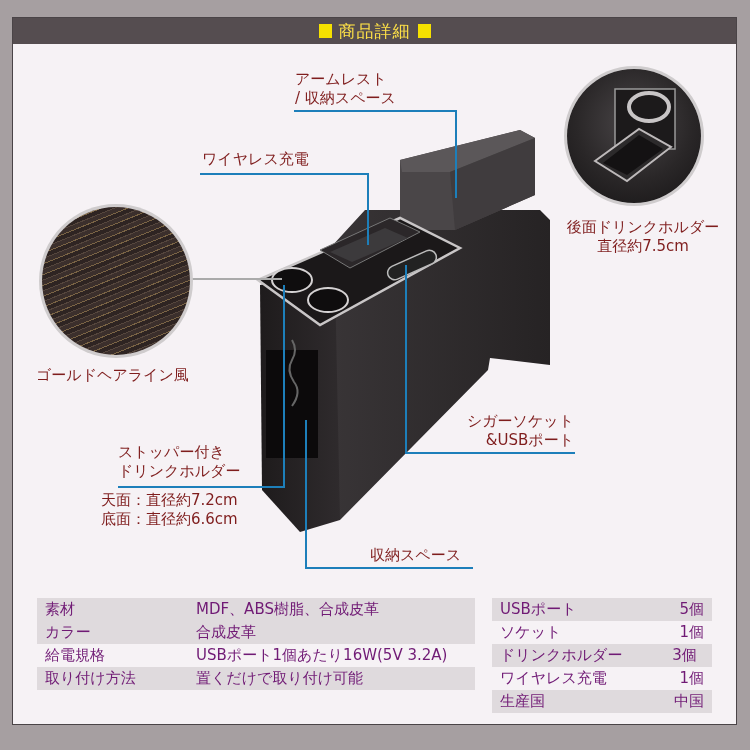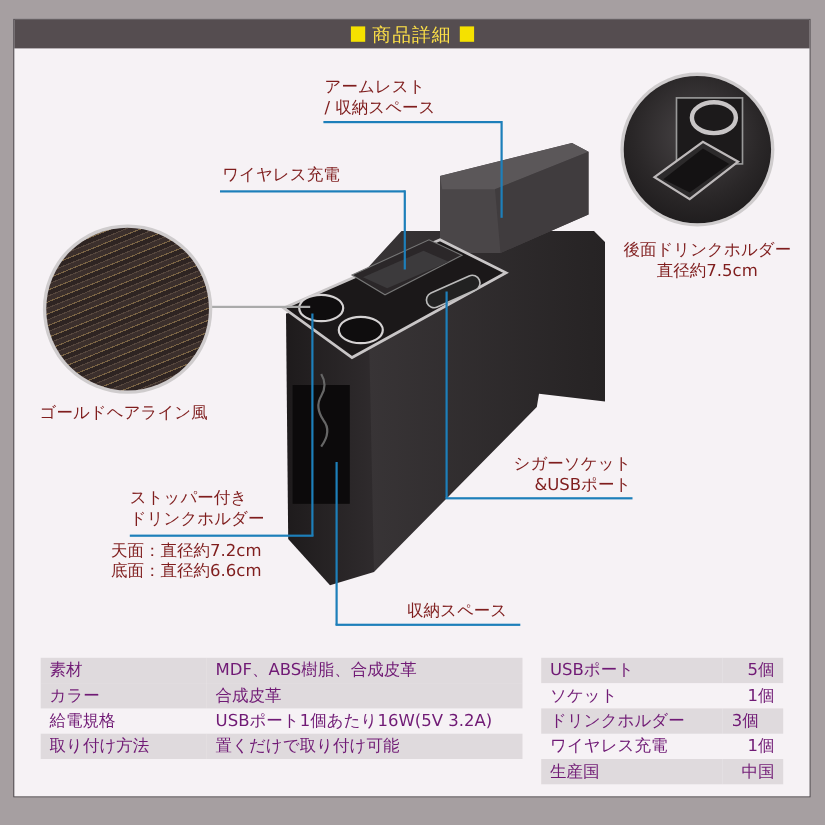--- a/index.html
+++ b/index.html
@@ -144,21 +144,21 @@
       <tr class="g">
         <td>USBポート</td>
         <td style="text-align:right">5個</td>
       </tr>
   <tr>
         <td>ソケット</td>
         <td style="text-align:right">1個</td>
       </tr>
   <tr class="g">
         <td>ドリンクホルダー</td>
-        <td style="text-align:left">3個</td>
+        <td style="text-align:center">3個</td>
       </tr>
   <tr>
         <td>ワイヤレス充電</td>
         <td style="text-align:right">1個</td>
       </tr>
   <tr class="g">
         <td>生産国</td>
         <td style="text-align:right">中国</td>
       </tr>
 </tbody>

